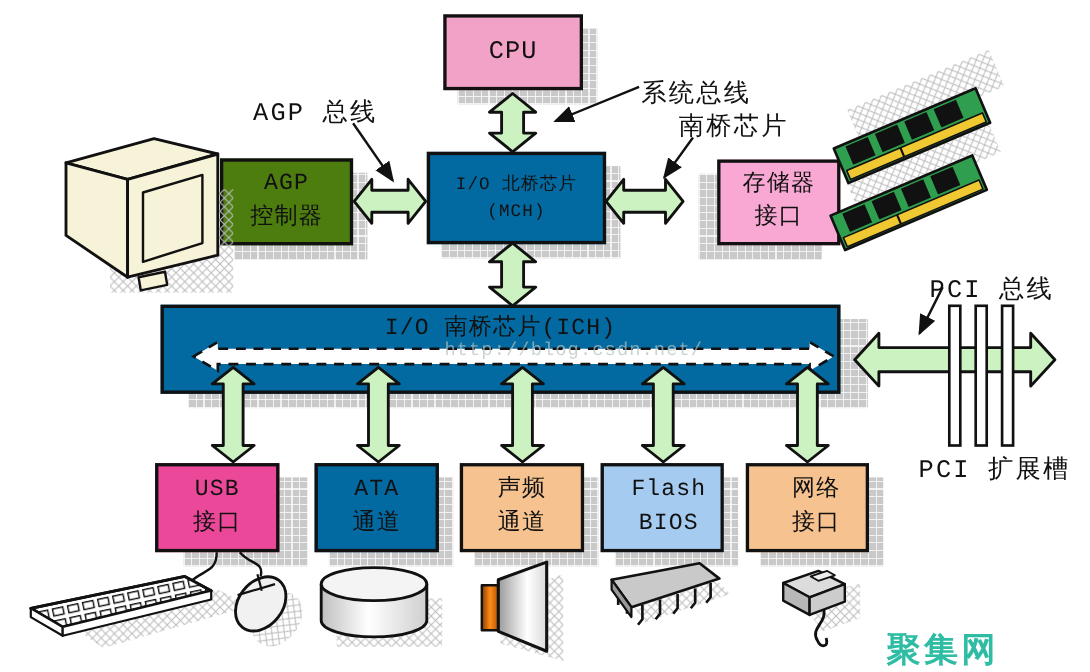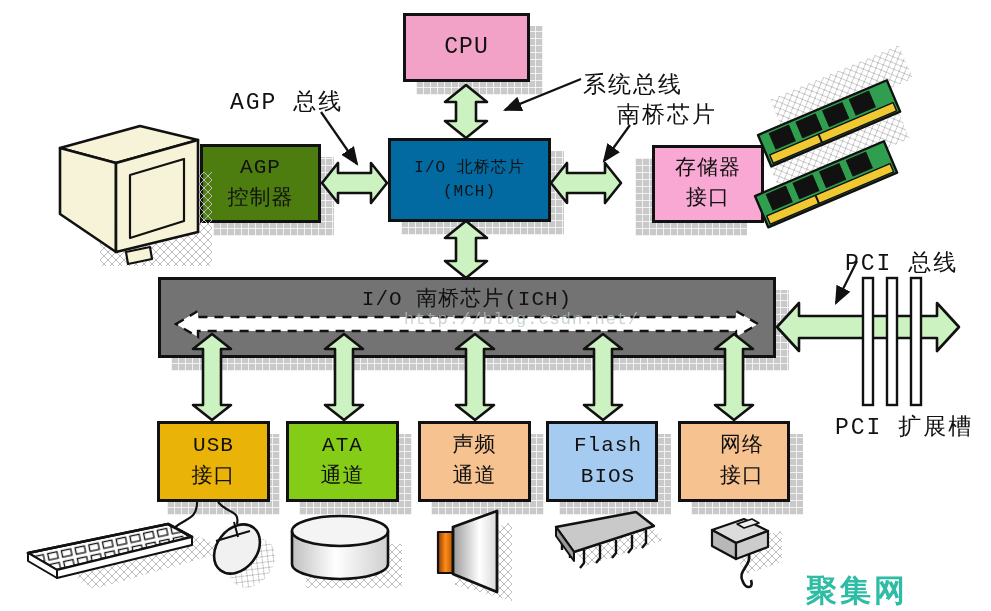--- a/index.html
+++ b/index.html
@@ -34,24 +34,24 @@
   <div class="shadow" style="left:559px;top:434px;width:112px;height:81px;"></div>
   <div class="shadow" style="left:691px;top:434px;width:112px;height:81px;"></div>
 
   <div class="box" style="left: 403px; top: 13px; width: 127px; height: 69px; font-size: 23px; background-color: rgb(242, 162, 198);">CPU</div>
   <div class="box" style="left: 388px; top: 138px; width: 163px; height: 84px; font-size: 16px; line-height: 1.5; background-color: #0369a1;">I/O 北桥芯片
 (MCH)</div>
   <div class="box" style="left: 200px; top: 144px; width: 121px; height: 79px; background-color: #4d7c0f;">AGP
 控制器</div>
   <div class="box" style="left: 622px; top: 145px; width: 112px; height: 78px; background-color: #f9a8d4; margin-left: 30px;">存储器
 接口</div>
-  <div class="box" style="left: 158px; top: 277px; width: 618px; height: 81px; justify-content: flex-start; padding-top: 5px; background-color: #737373;">I/O 南桥芯片(ICH)</div>
-  <div class="box" style="left: 157px; top: 421px; width: 113px; height: 81px; background-color: #eab308;">USB
+  <div class="box" style="left: 146px; top: 277px; width: 618px; height: 81px; justify-content: flex-start; padding-top: 5px; background-color: #0369a1;">I/O 南桥芯片(ICH)</div>
+  <div class="box" style="left: 141px; top: 421px; width: 113px; height: 81px; background-color: #ec4899;">USB
 接口</div>
-  <div class="box" style="left: 286px; top: 421px; width: 113px; height: 81px; background-color: #84cc16;">ATA
+  <div class="box" style="left: 286px; top: 421px; width: 113px; height: 81px; background-color: #0369a1;">ATA
 通道</div>
   <div class="box" style="left: 418px; top: 421px; width: 113px; height: 81px; background-color: rgb(246, 194, 143);">声频
 通道</div>
   <div class="box" style="left: 546px; top: 421px; width: 112px; height: 81px; background-color: rgb(166, 203, 240); padding-left: 12px;">Flash
 BIOS</div>
   <div class="box" style="left: 678px; top: 421px; width: 112px; height: 81px; background-color: rgb(246, 194, 143); padding-left: 16px;">网络
 接口</div>
 
   <svg id="svgLayer" width="991" height="611" viewBox="0 0 991 611">
     <defs>

